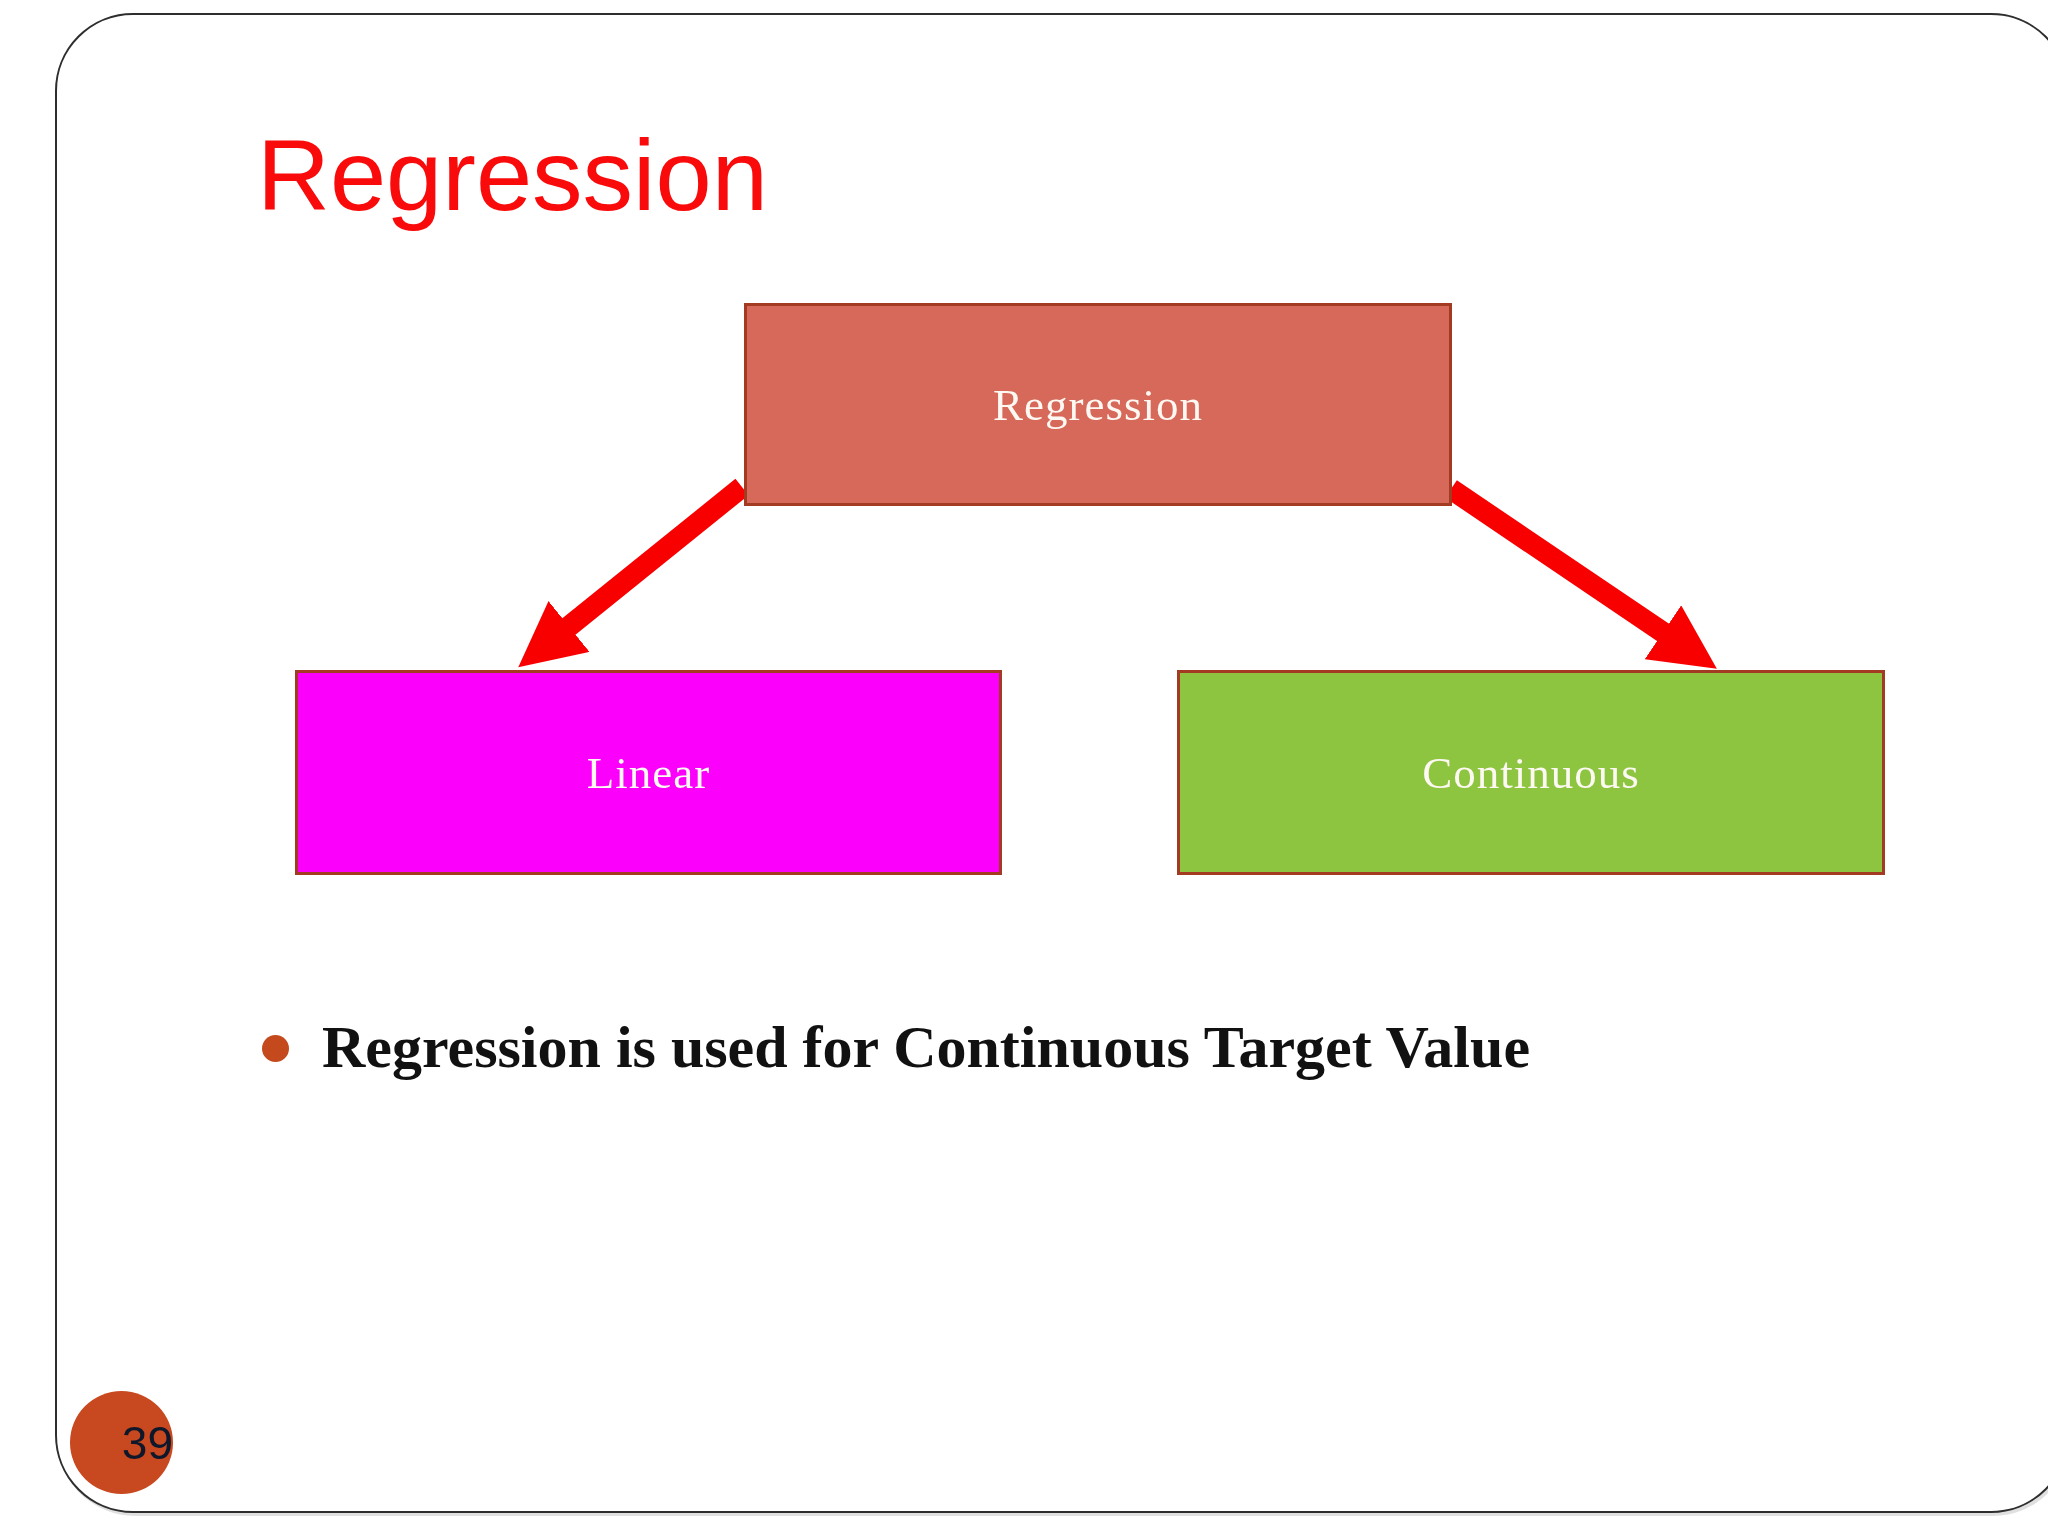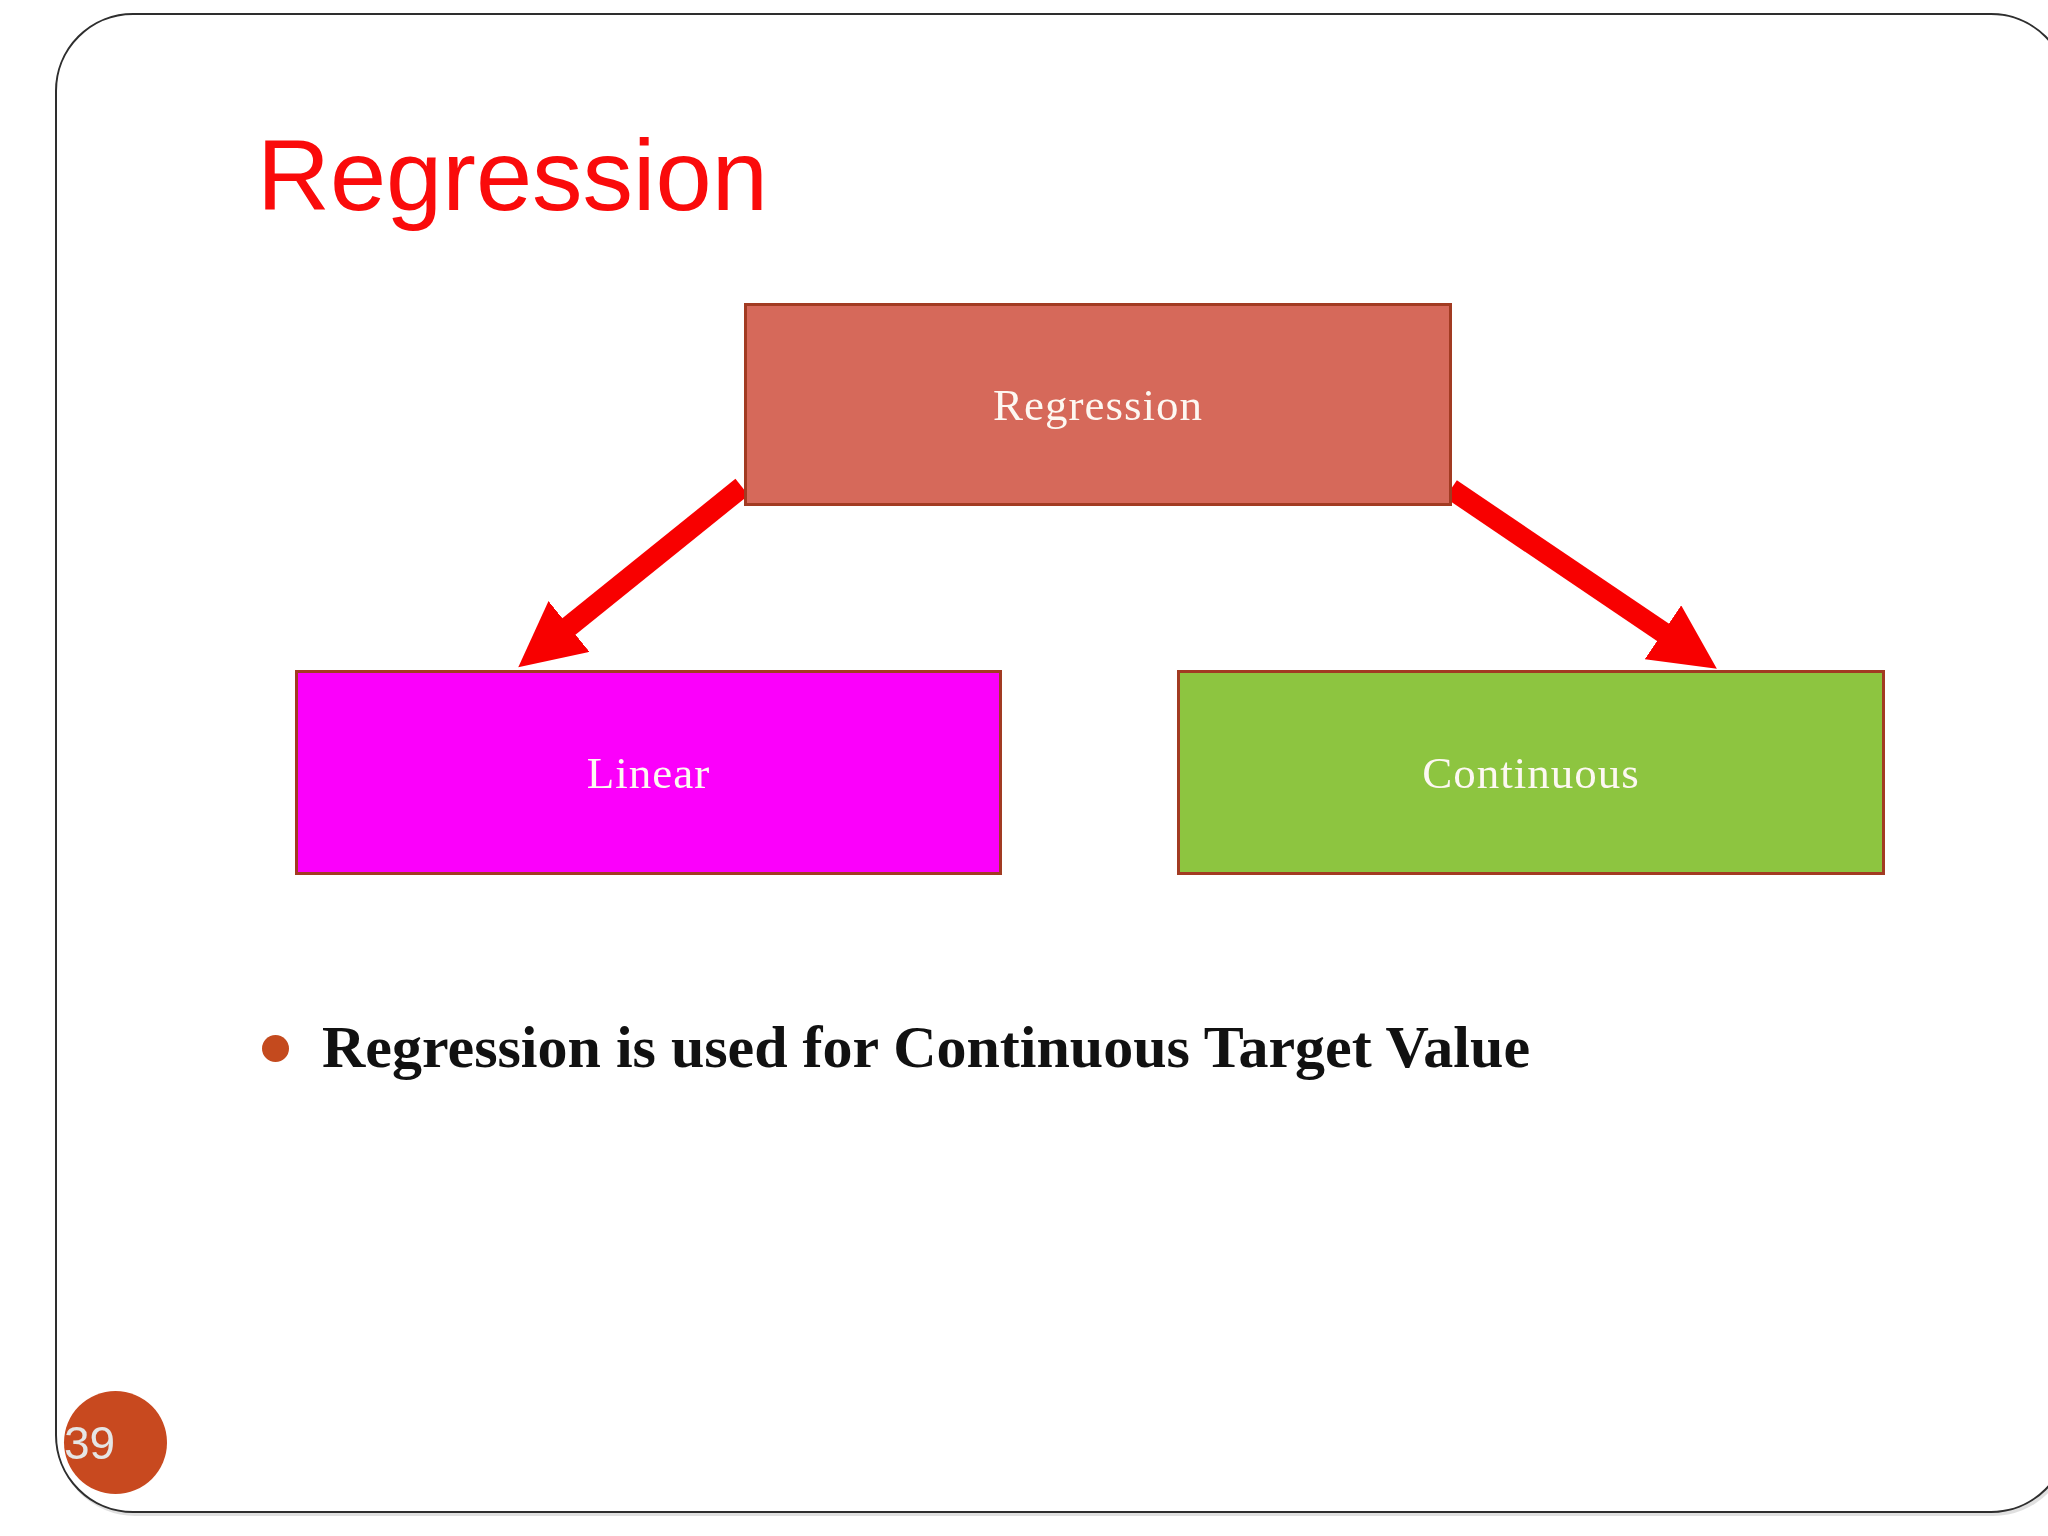--- a/index.html
+++ b/index.html
@@ -104,30 +104,30 @@
     height: 27px;
     border-radius: 50%;
     background: var(--bullet-marker, #c44a1e);
   }
   .bullet-line {
     white-space: nowrap;
   }
   
   .page-badge {
     position: absolute;
-    left: 25px;
+    left: 31px;
     top: 1391px;
     width: 103px;
     height: 103px;
     border-radius: 50%;
     background: var(--page-circle, #c8491f);
     display: flex;
     align-items: center;
-    justify-content: flex-start;
-    color: #e5e5e5;
+    justify-content: flex-end;
+    color: #0f172a;
     font-family: "Liberation Sans", sans-serif;
     font-size: 46px;
     font-weight: 400;
   }
 </style>
 </head>
 <body>
 
 <div id="stage">
 

